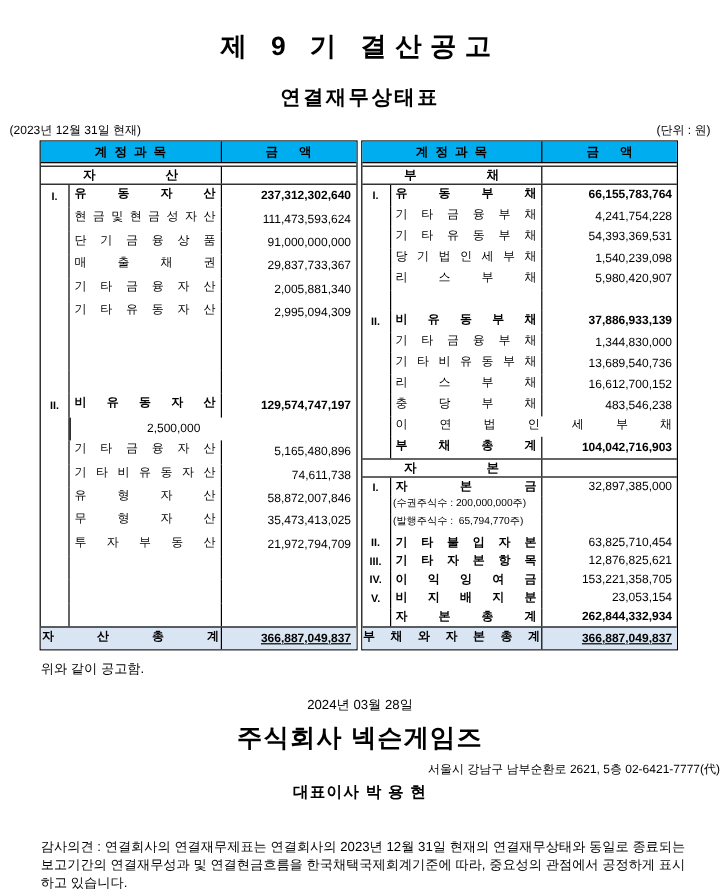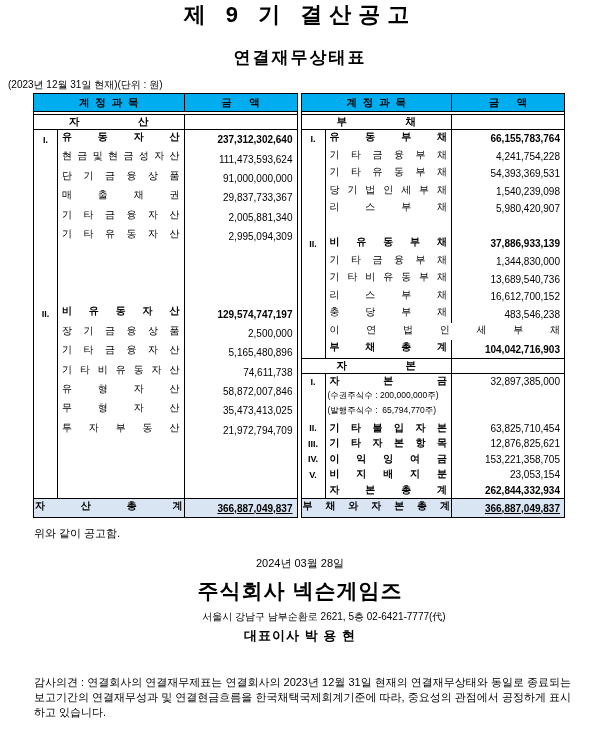--- a/index.html
+++ b/index.html
@@ -12,37 +12,40 @@
   body{
     width:600px;height:742px;
     font-family:"Liberation Sans","DejaVu Sans",sans-serif;
     color:#000;
     position:relative;
     overflow:hidden;
   }
   .page{width:600px;height:742px;position:relative;}
 
   .title{
+    margin-top:24px;
     text-align:center;
     font-size:22px;
     font-weight:700;
     letter-spacing:7px;
   }
   .subtitle{
     margin-top:16px;
     text-align:center;
     font-size:17px;
     font-weight:700;
     letter-spacing:2px;
   }
   .meta{
     margin-top:9px;
     padding:0 8px;
     display:flex;
+    justify-content:space-between;
     font-size:10px;
+    gap:32px;
   }
 
   
   .bs-table{
     margin:1px 0 0 33px;
     width:532px;
     display:flex;
     gap:3px;
   }
   .half{
@@ -127,21 +130,21 @@
     text-align:justify;
     text-align-last:justify;
     align-self:center;
   }
   .total .amt{font-size:10px;font-weight:700;text-decoration:underline;}
 
   
   .announce{margin:8px 0 0 34px;font-size:11px;}
   .pubdate{margin-top:15px;text-align:center;font-size:11px;}
   .company{margin-top:6px;text-align:center;font-size:21px;font-weight:700;letter-spacing:1px;}
-  .address{margin-top:5px;text-align:center;font-size:10px;padding-left:48px;}
+  .address{margin-top:5px;text-align:right;font-size:10px;padding-left:48px;}
   .ceo{margin-top:3px;text-align:center;font-size:13px;font-weight:700;letter-spacing:1px;}
   .audit{
     margin:30px 29px 0 34px;
     font-size:11px;
     line-height:15px;
     text-align:justify;
   }
 </style>
 </head>
 <body>
@@ -214,21 +217,20 @@
             <div class="cell name"></div>
             <div class="cell amt"></div>
           </div>
           <div class="trow">
             <div class="cell num">II.</div>
             <div class="cell name bold">비 유 동 자 산</div>
             <div class="cell amt bold">129,574,747,197</div>
           </div>
           <div class="trow">
             <div class="cell num"></div>
-            <div class="cell name">장 기 금 융 상 품</div>
             <div class="cell amt">2,500,000</div>
           </div>
           <div class="trow">
             <div class="cell num"></div>
             <div class="cell name">기 타 금 융 자 산</div>
             <div class="cell amt">5,165,480,896</div>
           </div>
           <div class="trow">
             <div class="cell num"></div>
             <div class="cell name">기 타 비 유 동 자 산</div>

